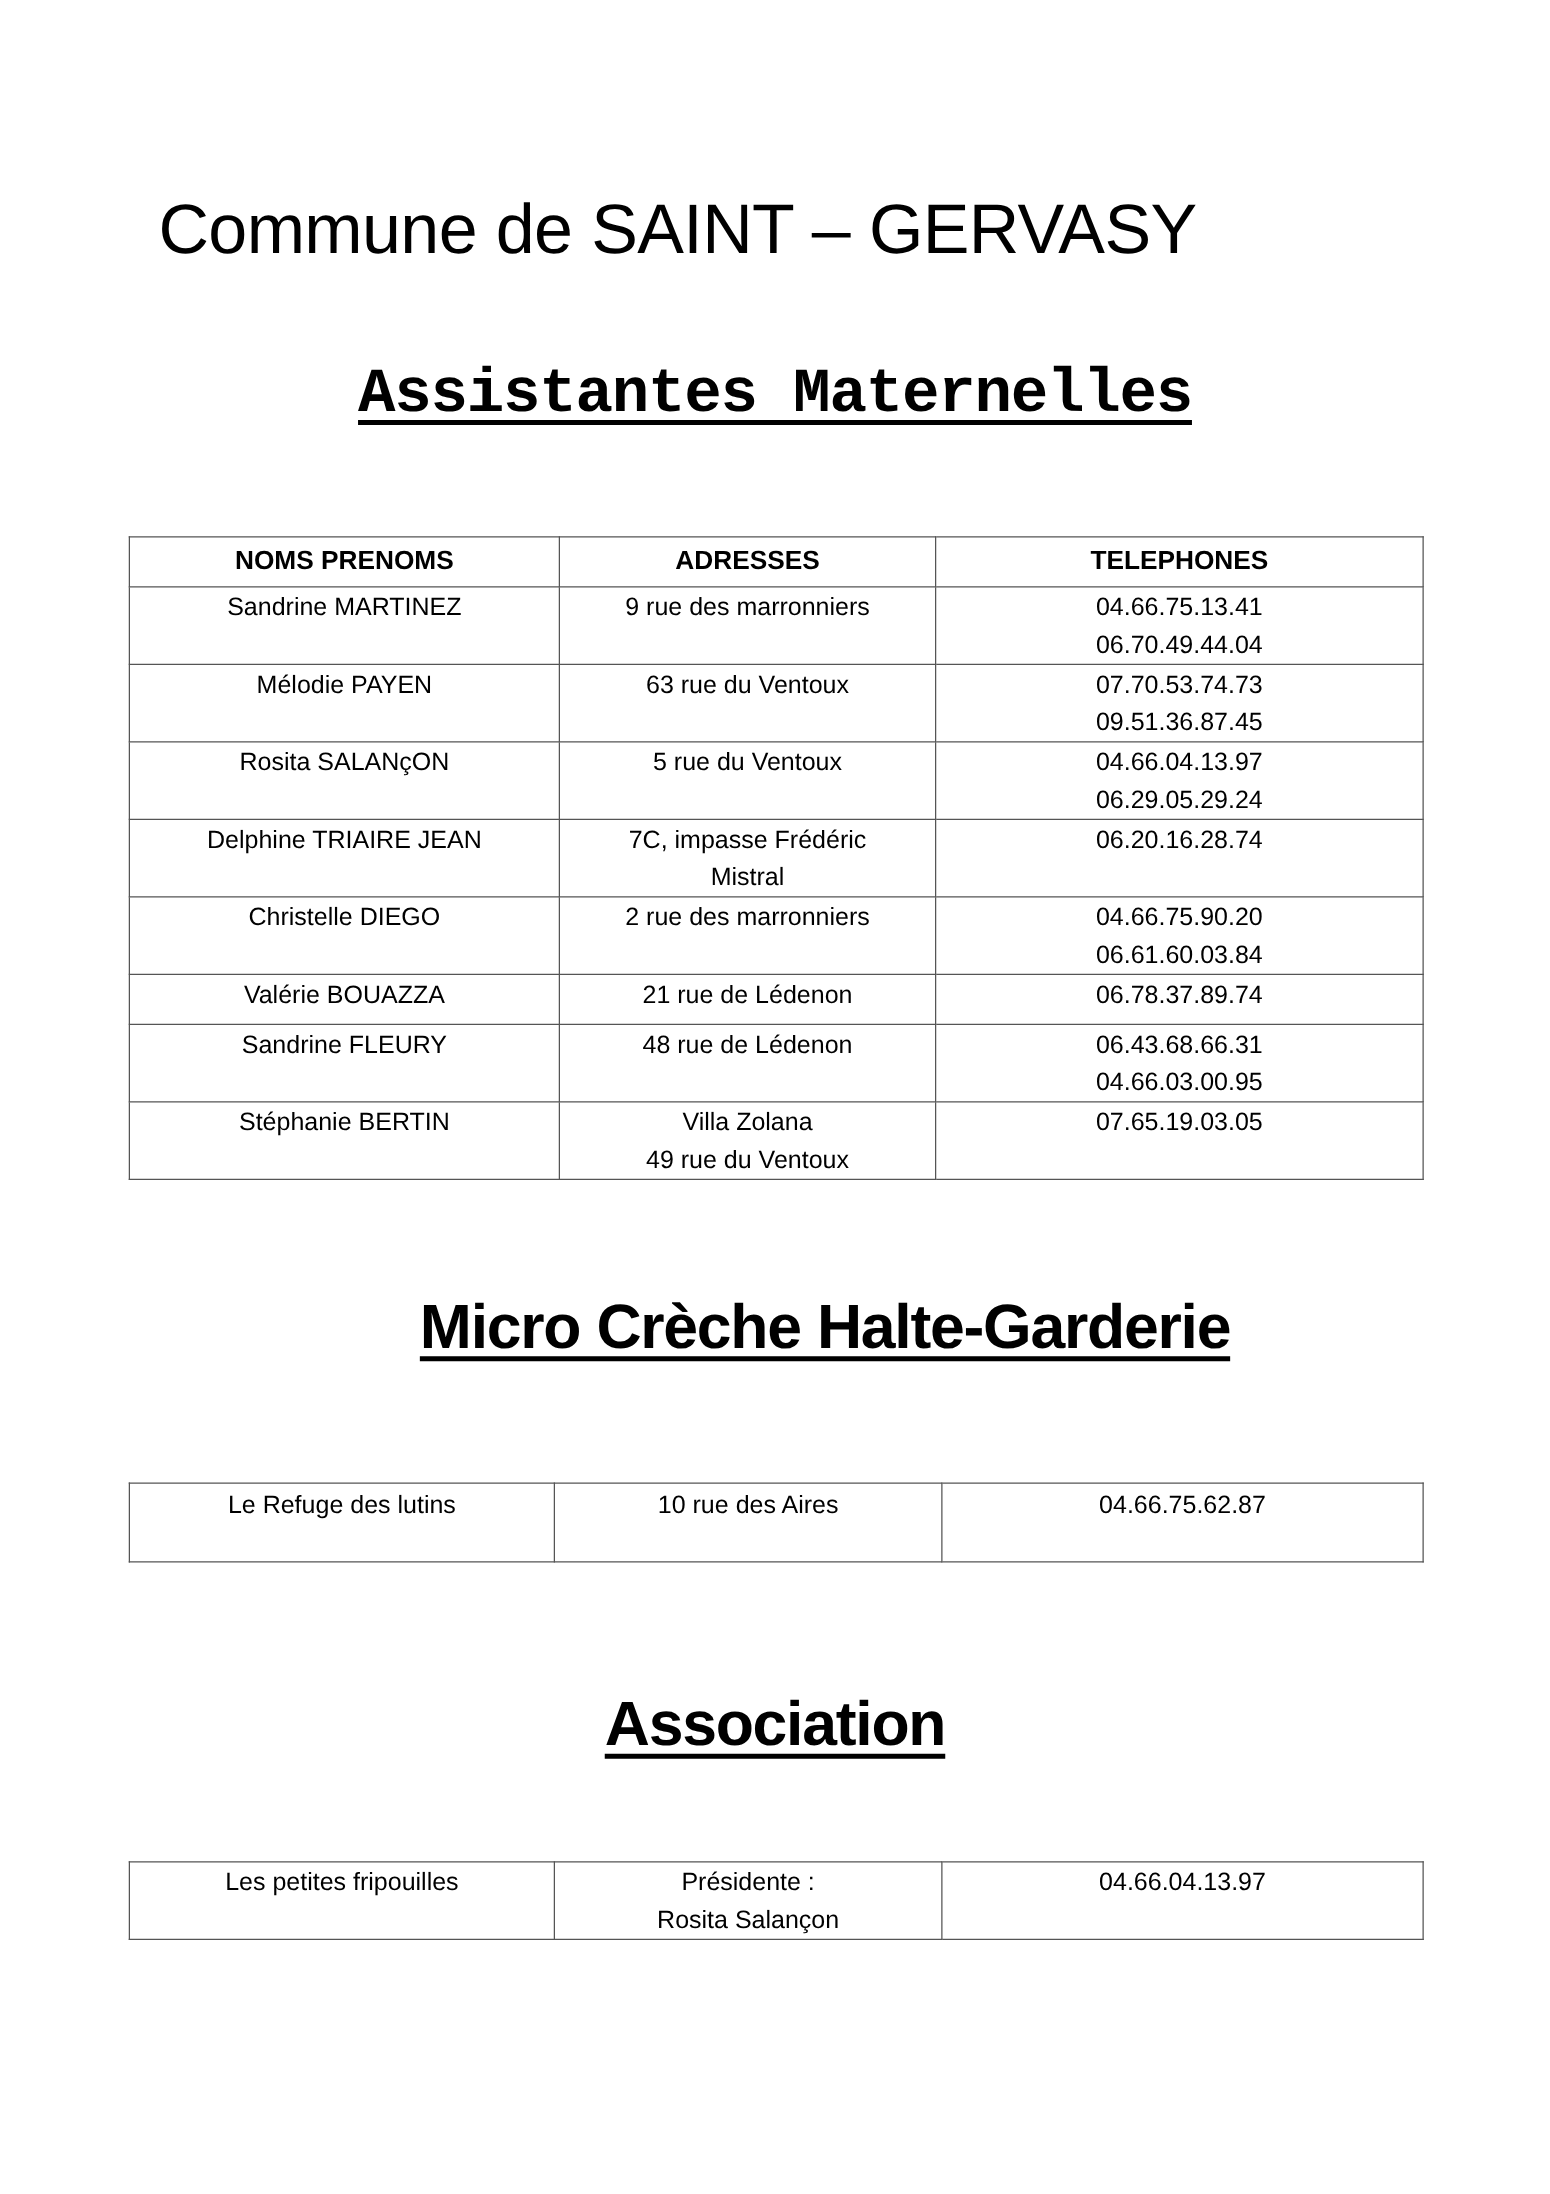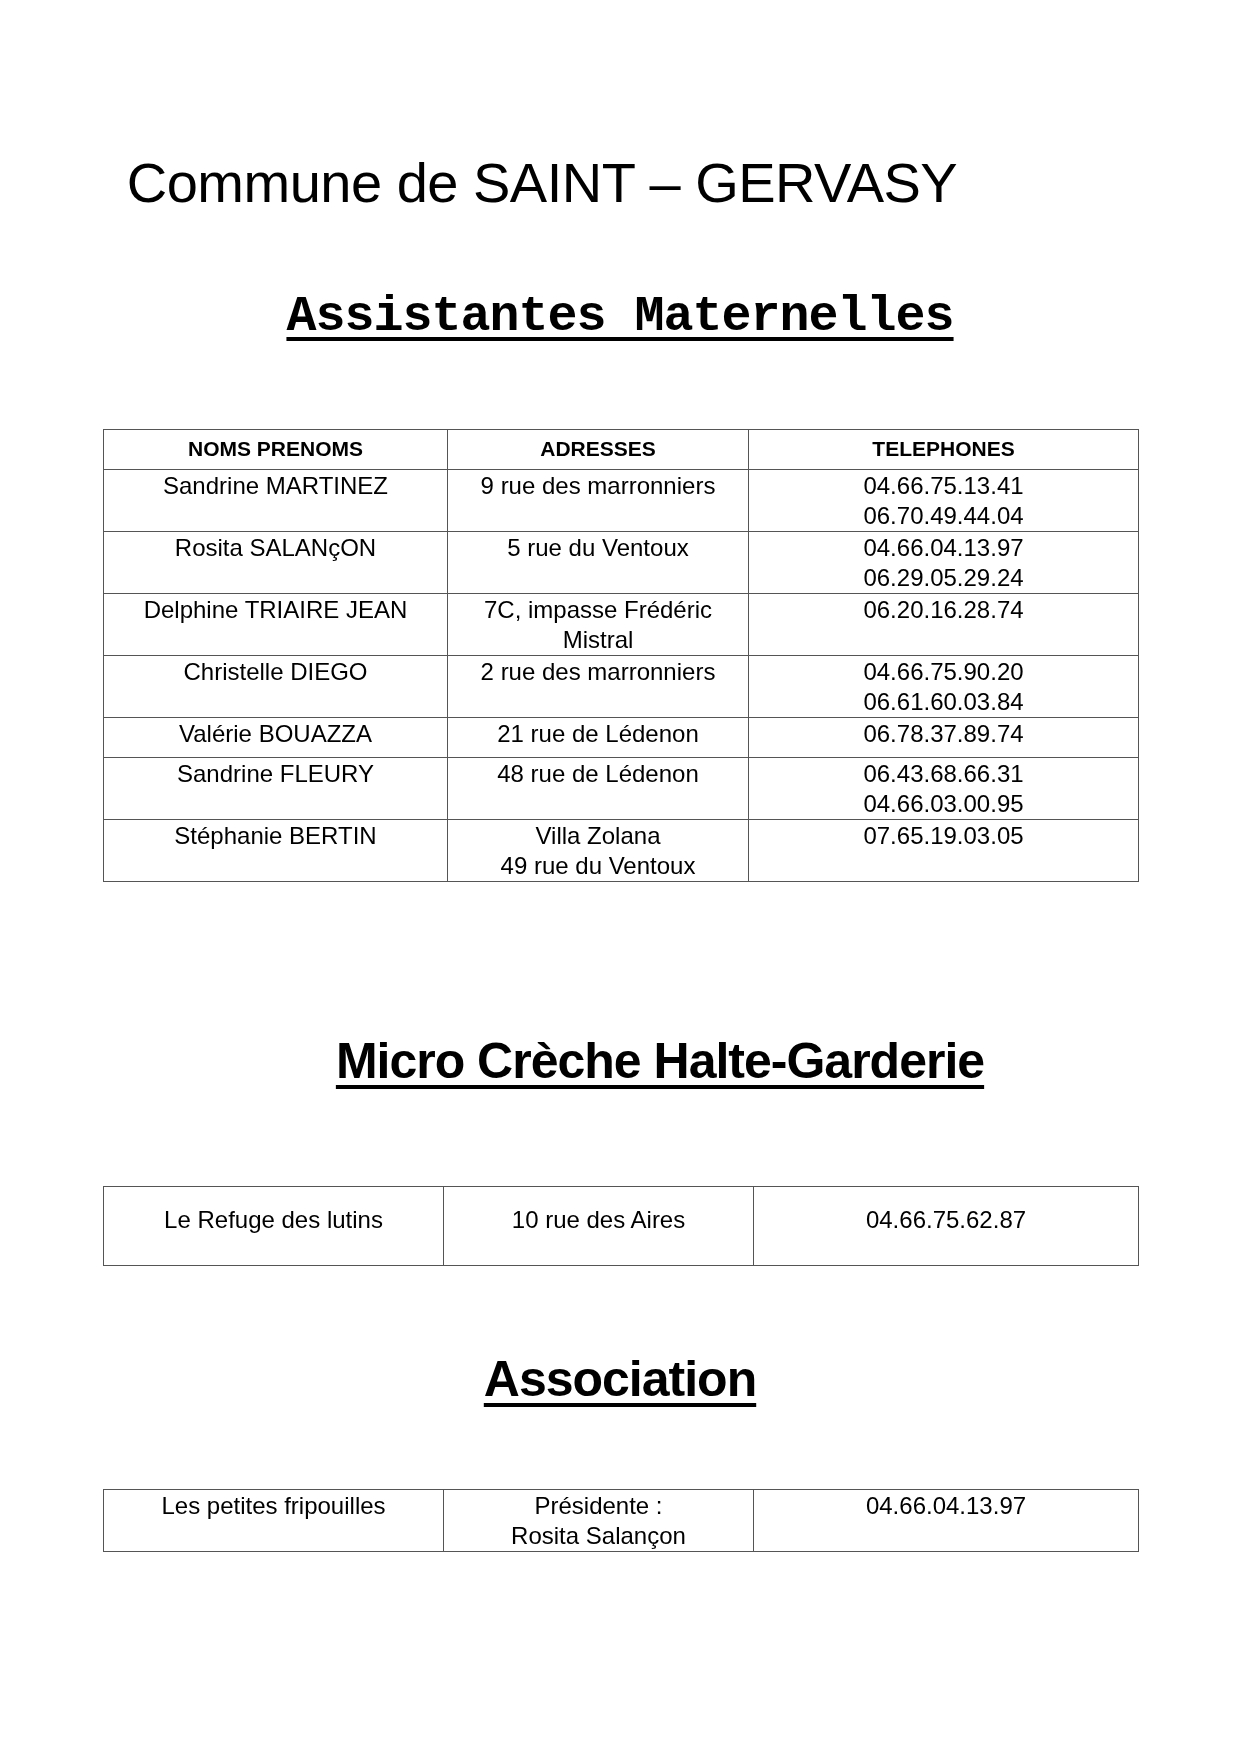--- a/index.html
+++ b/index.html
@@ -9,27 +9,27 @@
            font-size: 56px; font-weight: normal; letter-spacing: -0.5px; }
   .section-heading { position: absolute; left: 0; width: 1240px; text-align: center;
            font-size: 50px; font-weight: bold; letter-spacing: -1px; }
   .section-heading span { text-decoration: underline; text-decoration-thickness: 4px; text-underline-offset: 7px; }
   #h-am { top: 288px; font-family: Liberation Mono, monospace; }
   #h-mc { top: 1032px; margin-left: 40px; }
   #h-as { top: 1350px; }
 
   table { position: absolute; border-collapse: collapse; table-layout: fixed; }
   td, th { border: 1.5px solid #555; text-align: center; vertical-align: top;
-           font-size: 24px; line-height: 30px; padding: 0 6px; }
+           font-size: 20px; line-height: 30px; padding: 0 6px; }
   th { font-weight: bold; font-size: 21px; height: 39px; line-height: 38px; }
   #t-am { left: 103px; top: 429px; width: 1035px; border-radius: 18px; }
   #t-am td { height: 60px; padding-top: 1px; }
   #t-am tr.single td { height: 38px; }
   #t-mc { left: 103px; top: 1186px; width: 1035px; }
-  #t-mc td { height: 60px; padding-top: 18px; }
+  #t-mc td { height: 60px; padding-top: 2px; }
   #t-as { left: 103px; top: 1489px; width: 1035px; }
   #t-as td { height: 59px; padding-top: 1px; }
   .line { display: block; }
 </style>
 </head>
 <body>
 
 <div class="title">Commune de SAINT – GERVASY</div>
 
 <div class="section-heading" id="h-am"><span>Assistantes Maternelles</span></div>
@@ -51,20 +51,32 @@
       <tr>
         <td>
           <span class="line">Sandrine MARTINEZ</span>
         </td>
         <td>
           <span class="line">9 rue des marronniers</span>
         </td>
         <td>
           <span class="line">04.66.75.13.41</span>
           <span class="line">06.70.49.44.04</span>
+        </td>
+      </tr>
+      <tr>
+        <td>
+          <span class="line">Mélodie PAYEN</span>
+        </td>
+        <td>
+          <span class="line">63 rue du Ventoux</span>
+        </td>
+        <td>
+          <span class="line">07.70.53.74.73</span>
+          <span class="line">09.51.36.87.45</span>
         </td>
       </tr>
       <tr>
         <td>
           <span class="line">Rosita SALANçON</span>
         </td>
         <td>
           <span class="line">5 rue du Ventoux</span>
         </td>
         <td>

